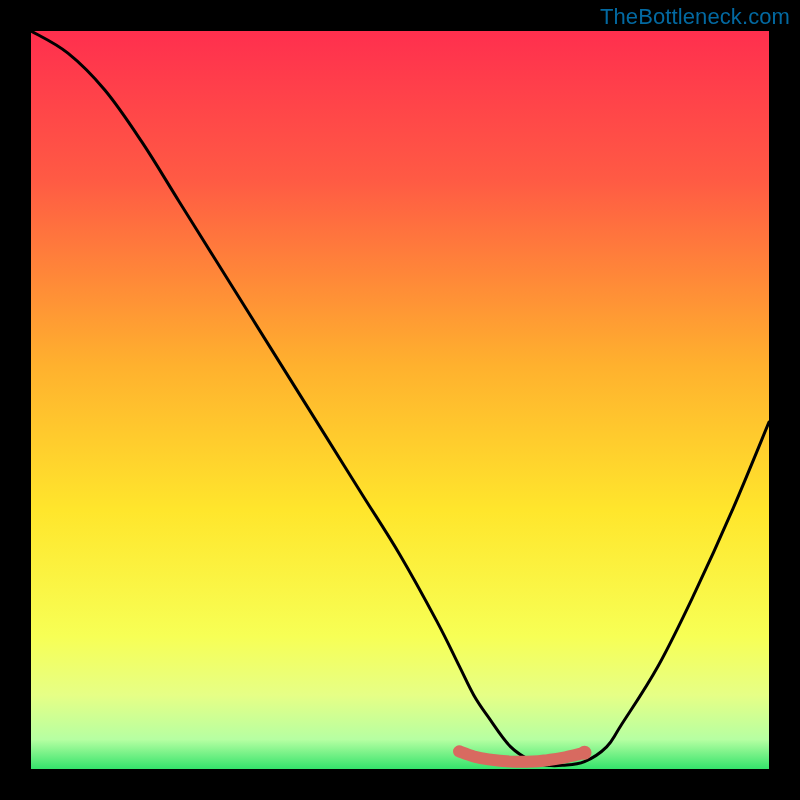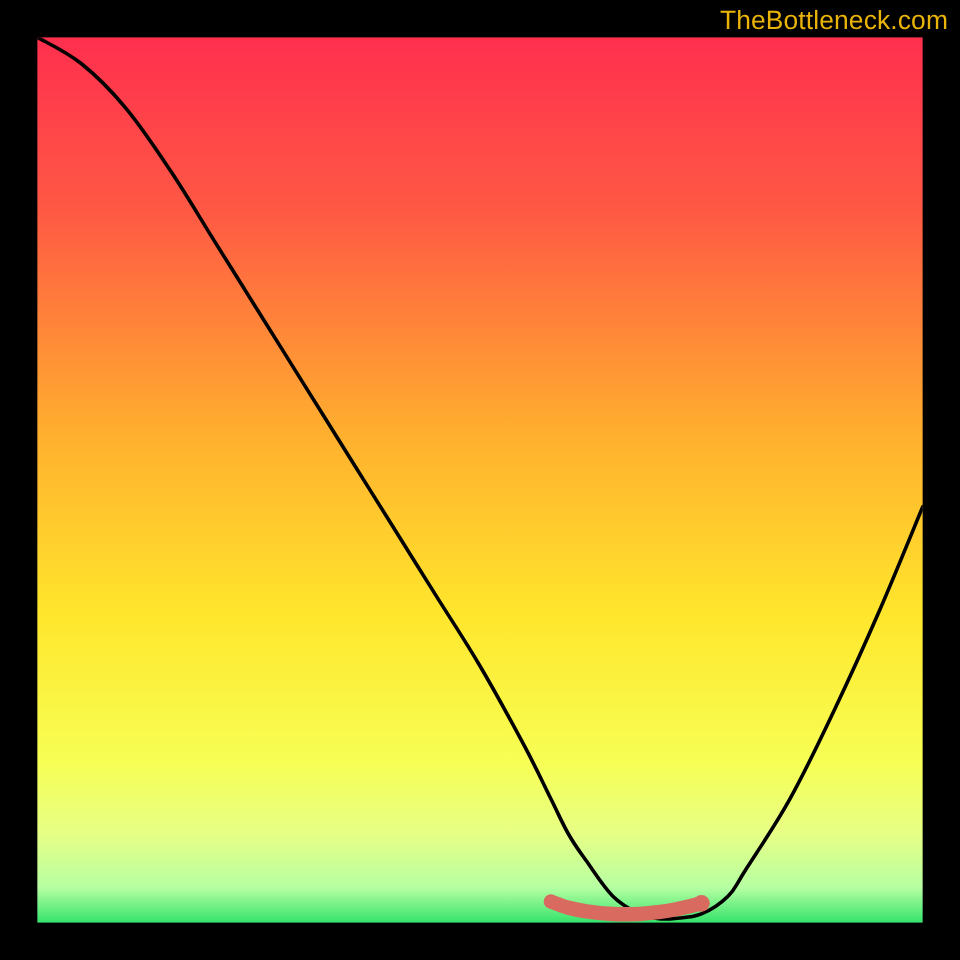--- a/index.html
+++ b/index.html
@@ -23,21 +23,21 @@
     position: absolute;
     left: 0;
     top: 0;
     width: 738px;
     height: 738px;
   }
   .watermark {
     position: absolute;
     top: 4px;
     right: 10px;
-    color: #eab308;
+    color: #0369a1;
     font-size: 22px;
     letter-spacing: 0.1px;
     font-weight: 500;
   }
 </style>
 </head>
 <body>
 
 <div class="frame">
   <svg class="plot" viewBox="0 0 738 738">

